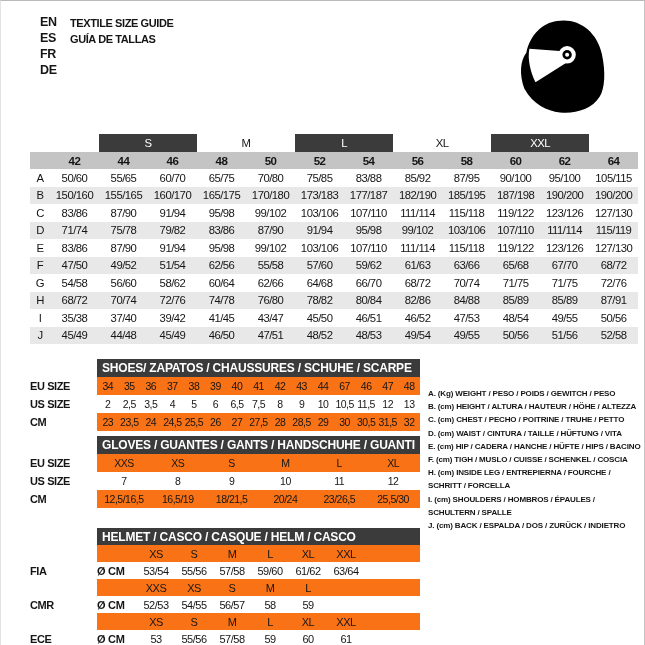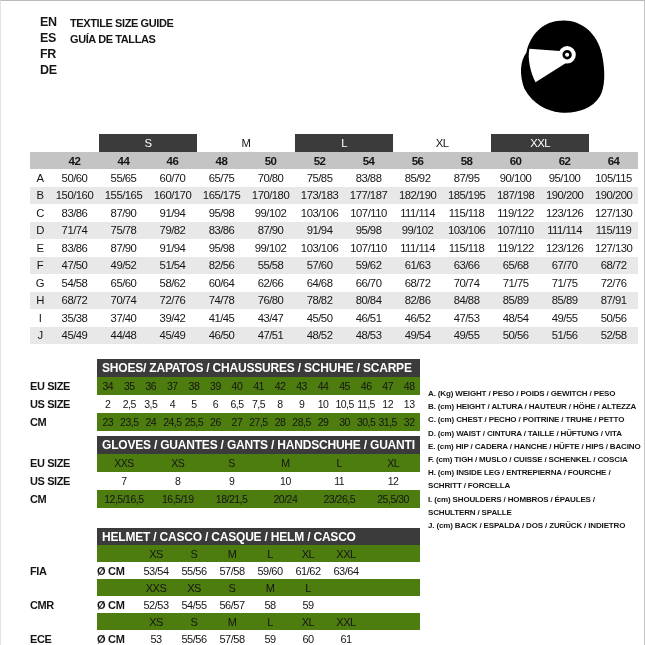--- a/index.html
+++ b/index.html
@@ -43,21 +43,21 @@
   .gloves { top:436px; }
   .helmet { top:528px; }
   .sec-row { display:flex; height:18px; align-items:stretch;text-align:center; }
   .helmet .sec-row { height:17px; }
   .sec-side { width:67px; flex:none; display:flex; align-items:center; font-weight:bold; font-size:11px; letter-spacing:-0.4px; }
   .sec-bar {
     flex:1; background:#3b3b3b; color:#fff; font-weight:bold; font-size:12px;
     display:flex; align-items:center; padding-left:5px; letter-spacing:-0.2px; white-space:nowrap;
   }
   .sec-data { flex:1; display:flex; }
-  .sec-data.gray { background:#4d7c0f; }
+  .sec-data.gray { background:#f97316; }
   .sec-cell {
     flex:1; display:flex; align-items:center; justify-content:center;
     font-size:10.5px; letter-spacing:-0.5px; white-space:nowrap;
   }
   .helmet .sec-cell.hcell { flex:none; width:38px; font-size:11px; }
   .sec-unit { flex:none; width:40px; display:flex; align-items:center; font-weight:bold; font-size:11px; letter-spacing:-0.3px; }
   .sec-fill { flex:1; }
   
   .legend { position:absolute; left:428px; top:359px; width:213px;margin-top:28px; }
   .legend-item { font-size:8px; font-weight:bold; line-height:13.2px; letter-spacing:-0.15px; }
@@ -198,34 +198,34 @@
           <td>115/118</td>
           <td>119/122</td>
           <td>123/126</td>
           <td>127/130</td>
         </tr>
         <tr class="alt">
           <th class="row-label">F</th>
           <td>47/50</td>
           <td>49/52</td>
           <td>51/54</td>
-          <td>82/56</td>
+          <td>62/56</td>
           <td>55/58</td>
           <td>57/60</td>
           <td>59/62</td>
           <td>61/63</td>
           <td>63/66</td>
           <td>65/68</td>
           <td>67/70</td>
           <td>68/72</td>
         </tr>
         <tr>
           <th class="row-label">G</th>
           <td>54/58</td>
-          <td>65/60</td>
+          <td>56/60</td>
           <td>58/62</td>
           <td>60/64</td>
           <td>62/66</td>
           <td>64/68</td>
           <td>66/70</td>
           <td>68/72</td>
           <td>70/74</td>
           <td>71/75</td>
           <td>71/75</td>
           <td>72/76</td>
@@ -291,21 +291,21 @@
             <div class="sec-cell">35</div>
             <div class="sec-cell">36</div>
             <div class="sec-cell">37</div>
             <div class="sec-cell">38</div>
             <div class="sec-cell">39</div>
             <div class="sec-cell">40</div>
             <div class="sec-cell">41</div>
             <div class="sec-cell">42</div>
             <div class="sec-cell">43</div>
             <div class="sec-cell">44</div>
-            <div class="sec-cell">45</div>
+            <div class="sec-cell">67</div>
             <div class="sec-cell">46</div>
             <div class="sec-cell">47</div>
             <div class="sec-cell">48</div>
           </div>
         </div>
         <div class="sec-row">
           <div class="sec-side">US SIZE</div>
           <div class="sec-data">
             <div class="sec-cell">2</div>
             <div class="sec-cell">2,5</div>

